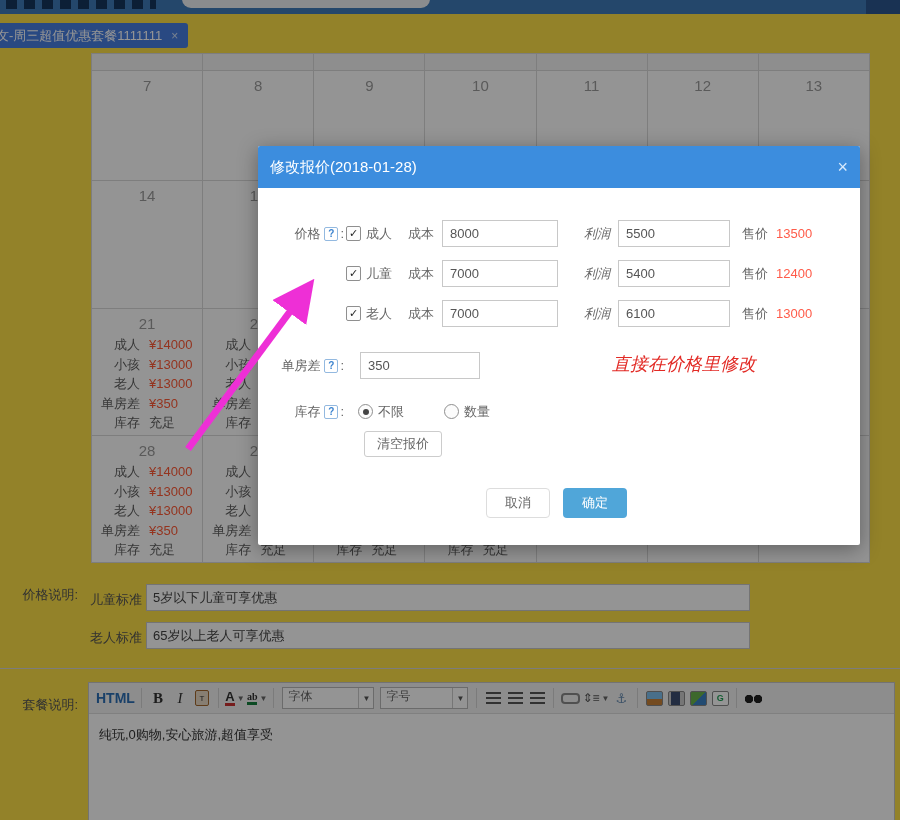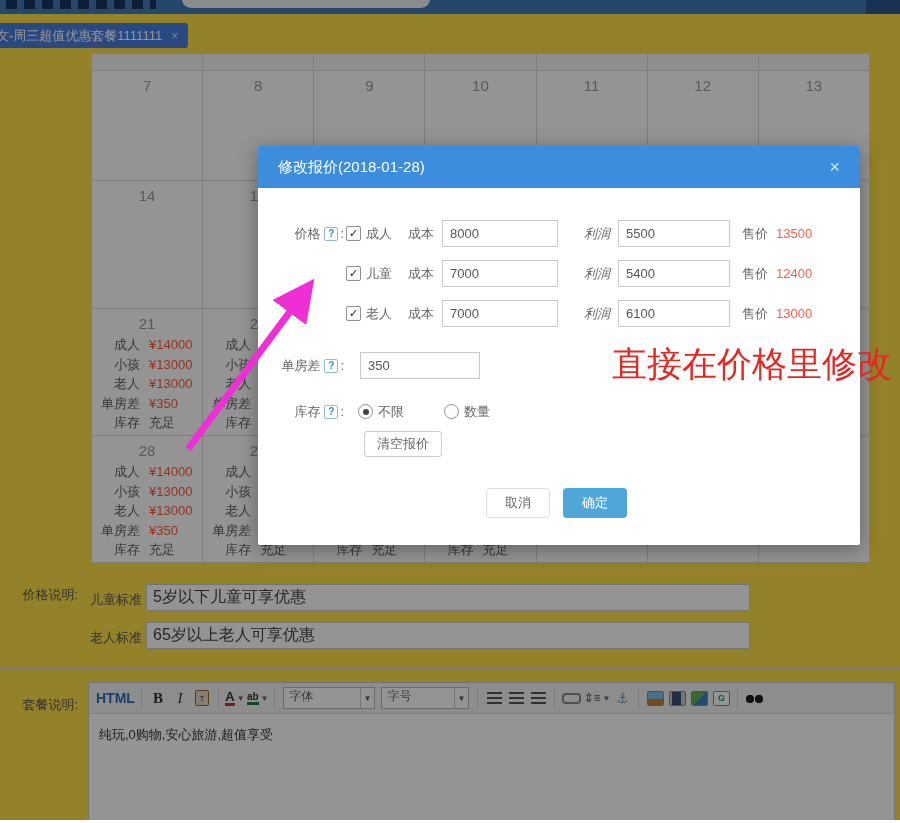--- a/index.html
+++ b/index.html
@@ -25,35 +25,35 @@
   .cal-date{height:22px;line-height:22px;margin-top:4px;text-align:center;font-size:15px;color:#9b9b9b;}
   .cal-line{display:flex;line-height:19.5px;font-size:13px;white-space:nowrap;}
   .cal-line:first-of-type{margin-top:2px;}
   .cal-label{width:48px;text-align:right;color:#5f5f5f;flex:0 0 48px;}
   .cal-val{margin-left:9px;color:#ff5a36;}
   .cal-val.dark{color:#5f5f5f;}
 
   .sec-label{position:absolute;z-index:1;width:72px;text-align:right;font-size:13px;color:#555;}
   .mini-label{position:absolute;z-index:1;font-size:13px;color:#555;}
   .note-input{position:absolute;z-index:1;width:590px;height:25px;border:1px solid #c8c8c8;background:#fff;
-    font-size:16px;color:#444;padding:0 6px;font-family:inherit;}
+    font-size:13px;color:#444;padding:0 6px;font-family:inherit;}
   .divider{position:absolute;left:0;top:668px;width:900px;height:1px;background:#d6d6d6;z-index:1;}
 
   .editor{position:absolute;left:88px;top:682px;width:805px;height:141px;z-index:1;background:#fff;border:1px solid #c6c6c6;}
   .toolbar{height:30px;background:#f3f3f3;border-bottom:1px solid #ddd;display:flex;align-items:center;padding:0 6px;}
   .tb-btn{min-width:20px;height:22px;display:flex;align-items:center;justify-content:center;font-size:13px;color:#333;margin:0 1px;cursor:pointer;}
   .tb-sep{width:1px;height:20px;background:#d5d5d5;margin:0 5px;}
   .tb-html{font-size:14px;font-weight:bold;color:#2b6fb5;letter-spacing:0;}
   .tb-b{font-family:"Liberation Serif",serif;font-weight:bold;font-size:15px;}
   .tb-i{font-family:"Liberation Serif",serif;font-style:italic;font-size:15px;}
   .icon-clipboard{width:12px;height:14px;border:1px solid #a2672c;background:#e9d9c5;border-radius:2px;
     font-size:8px;color:#333;display:flex;align-items:center;justify-content:center;}
   .tb-caret{font-size:8px;color:#666;margin-left:2px;}
   .tb-A{font-size:13px;font-weight:bold;color:#333;border-bottom:3px solid #c33;line-height:12px;}
-  .tb-ab{font-size:10px;font-weight:bold;color:#333;border-bottom:3px solid #15803d;line-height:11px;}
+  .tb-ab{font-size:10px;font-weight:bold;color:#333;border-bottom:3px solid #15803d;line-height:11px;font-family:Liberation Serif, serif;}
   .tb-select{width:82px;height:20px;border:1px solid #b9b9b9;background:#fff;display:flex;align-items:flex-start;
     justify-content:space-between;padding:0 3px 0 5px;font-size:12px;color:#666;margin:0 3px;cursor:pointer;}
   .tb-select .arrow{font-size:8px;color:#555;border-left:1px solid #ccc;padding-left:3px;height:100%;display:flex;align-items:center;}
   .bars{width:15px;height:12px;background:repeating-linear-gradient(180deg,#555 0 2px,transparent 2px 5px);}
   .icon-link{width:15px;height:7px;border:2px solid #8a8a8a;border-radius:4px;}
   .tb-lh{font-size:12px;color:#555;}
   .tb-anchor{font-size:13px;color:#6b8fb3;}
   .media{width:15px;height:13px;border-radius:2px;border:1px solid #888;}
   .icon-picture{background:linear-gradient(180deg,#7ec0ee 0 55%,#c98138 55% 100%);}
   .icon-film{background:linear-gradient(90deg,#ccc 0 2px,#3d4f73 2px 11px,#ccc 11px 13px);}
@@ -63,21 +63,21 @@
     background:radial-gradient(circle at 4px 6px,#222 4px,transparent 4.5px),radial-gradient(circle at 13px 6px,#222 4px,transparent 4.5px);}
   .editor-body{padding:12px 10px;font-size:13px;color:#333;}
 
   
   .overlay{position:absolute;inset:0;background:rgba(0,0,0,0.42);z-index:10;}
 
   
   .modal{position:absolute;left:258px;top:146px;width:602px;height:399px;background:#fff;z-index:20;
     border-radius:2px;box-shadow:0 4px 20px rgba(0,0,0,.35);}
   .modal-header{height:42px;background:#3c8dde;display:flex;align-items:center;justify-content:space-between;
-    padding:0 20px;border-radius:2px 2px 0 0;}
+    padding:0 12px;border-radius:2px 2px 0 0;}
   .modal-title{color:#fff;font-size:15px;}
   .modal-close{color:#d8eafc;font-size:18px;line-height:18px;cursor:pointer;}
   .m-row{position:absolute;left:10px;right:10px;display:flex;align-items:center;height:27px;font-size:13px;color:#666;}
   .m-labelbox{width:76px;text-align:right;display:flex;align-items:center;justify-content:flex-end;flex:0 0 76px;}
   .help{display:inline-flex;width:12px;height:12px;border:1px solid #93b9e0;border-radius:2px;background:#fff;
     color:#3d84cf;font-size:10px;font-weight:bold;align-items:center;justify-content:center;margin:0 2px 0 4px;}
   .colon{color:#666;}
   .checkbox{width:13px;height:13px;border:1px solid #8f8f8f;border-radius:2px;background:#fcfcfc;margin-left:2px;
     display:inline-flex;align-items:center;justify-content:center;cursor:pointer;}
   .checkbox.checked::after{content:"✓";font-size:11px;font-weight:bold;color:#222;line-height:11px;}
@@ -96,21 +96,21 @@
   .radio-text{margin-left:5px;}
   .radio2{margin-left:40px;}
   .btn-clear{position:absolute;left:106px;top:285px;height:26px;padding:0 12px;background:#fff;
     border:1px solid #ccc;border-radius:3px;font-size:13px;color:#666;font-family:inherit;cursor:pointer;}
   .btn-cancel{position:absolute;left:228px;top:342px;width:64px;height:30px;background:#fff;border:1px solid #ddd;
     border-radius:4px;font-size:13px;color:#666;font-family:inherit;cursor:pointer;}
   .btn-ok{position:absolute;left:305px;top:342px;width:64px;height:30px;background:#50a6d9;border:none;
     border-radius:4px;font-size:13px;color:#fff;font-family:inherit;cursor:pointer;}
 
   
-  .ann{position:absolute;z-index:30;color:#e22a25;font-size:35px;line-height:30px;white-space:nowrap;}
+  .ann{position:absolute;z-index:30;color:#e22a25;font-size:18px;line-height:30px;white-space:nowrap;font-style:italic;}
   .arrow-svg{position:absolute;z-index:30;left:160px;top:262px;}
 </style>
 </head>
 <body>
 
 <div class="screen">
 
   <div class="navbar">
     <div class="nav-strokes"></div>
     <div class="nav-search"></div>

